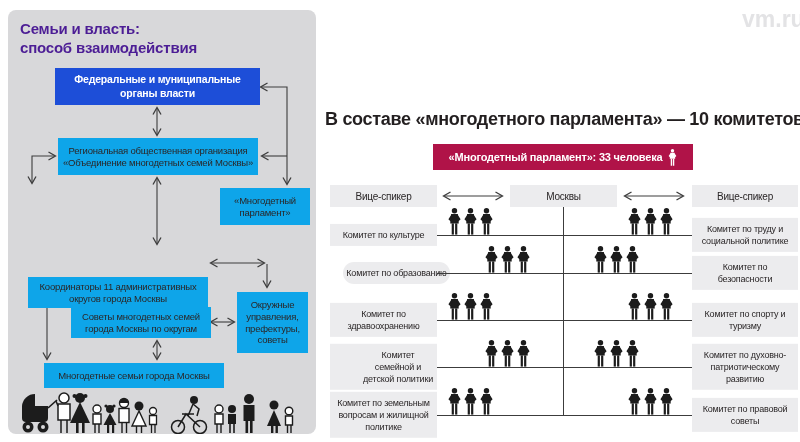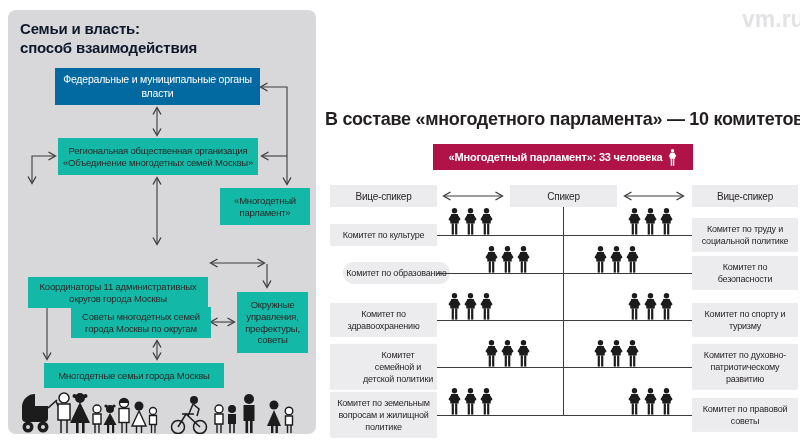--- a/index.html
+++ b/index.html
@@ -2,24 +2,24 @@
 <html><head>
 <meta charset="utf-8">
 <style>
   html,body{margin:0;padding:0;background:#fff;}
   .page{position:relative;width:800px;height:442px;background:#ffffff;overflow:hidden;
         font-family:"Liberation Sans","DejaVu Sans",sans-serif;color:#2a2627;letter-spacing:-0.2px;}
   svg{display:block;}
 
   
   .left-panel{position:absolute;left:8px;top:10px;width:308px;height:424px;background:#d8d8da;border-radius:8px;}
-  .lp-title{position:absolute;left:12px;top:10px;font-size:15px;font-weight:bold;line-height:1.25;color:#0f172a;}
+  .lp-title{position:absolute;left:12px;top:10px;font-size:15px;font-weight:bold;line-height:1.25;color:#4c1d95;}
   .fc-box{position:absolute;display:flex;align-items:center;justify-content:center;text-align:center;
-          background:#14b8a6;font-size:9.5px;line-height:1.25;color:#2a2627;padding:2px;box-sizing:border-box;}
-  .fc-box.red{background:#0369a1;color:#fff;font-weight:normal;font-size:10.5px;}
+          background:#0ea5e9;font-size:9.5px;line-height:1.25;color:#2a2627;padding:2px;box-sizing:border-box;}
+  .fc-box.red{background:#1d4ed8;color:#fff;font-weight:bold;font-size:10.5px;}
   .connectors{position:absolute;left:0;top:0;pointer-events:none;}
 
   
   .watermark{position:absolute;left:742px;top:6px;font-size:23px;font-weight:bold;color:#e3e3e5;letter-spacing:0;}
   .r-heading{position:absolute;left:325px;top:109px;font-size:18px;font-weight:bold;white-space:nowrap;color:#231f20;letter-spacing:-0.3px;}
   .banner{position:absolute;left:433px;top:144px;width:260px;height:26px;background:#b01348;color:#fff;
           display:flex;align-items:center;justify-content:center;gap:6px;font-size:11px;font-weight:bold;white-space:nowrap;}
   .banner svg{flex:0 0 auto;}
 
   .org{position:absolute;left:320px;top:183px;width:478px;height:258px;}
@@ -192,21 +192,21 @@
       <rect x="7.1" y="15.4" width="2.2" height="11.2"></rect>
     </svg>
   </div>
 
   <div class="org">
 
     <div class="hdr-box" style="left:10px;top:2px;width:107px;">Вице-спикер</div>
     <svg class="harrow" style="left:121px;top:8px;" width="64" height="10" viewBox="0 0 64 10">
       <line x1="3" y1="5" x2="61" y2="5" stroke="#3c3c3c" stroke-width="1.1" marker-start="url(#ah)" marker-end="url(#ah)"></line>
     </svg>
-    <div class="hdr-box" style="left:190px;top:2px;width:107px;">Спикер</div>
+    <div class="hdr-box" style="left:190px;top:2px;width:107px;">Москвы</div>
     <svg class="harrow" style="left:302px;top:8px;" width="64" height="10" viewBox="0 0 64 10">
       <line x1="3" y1="5" x2="61" y2="5" stroke="#3c3c3c" stroke-width="1.1" marker-start="url(#ah)" marker-end="url(#ah)"></line>
     </svg>
     <div class="hdr-box" style="left:372px;top:2px;width:106px;">Вице-спикер</div>
 
     <div class="vline" style="left:243px;top:24px;height:208px;"></div>
 
     <div class="clabel" style="left:10px;top:52px;width:107px;">Комитет по культуре</div>
     <div class="hline" style="left:117px;top:52px;width:126px;"></div>
     <div class="hline" style="left:243px;top:52px;width:129px;"></div>

